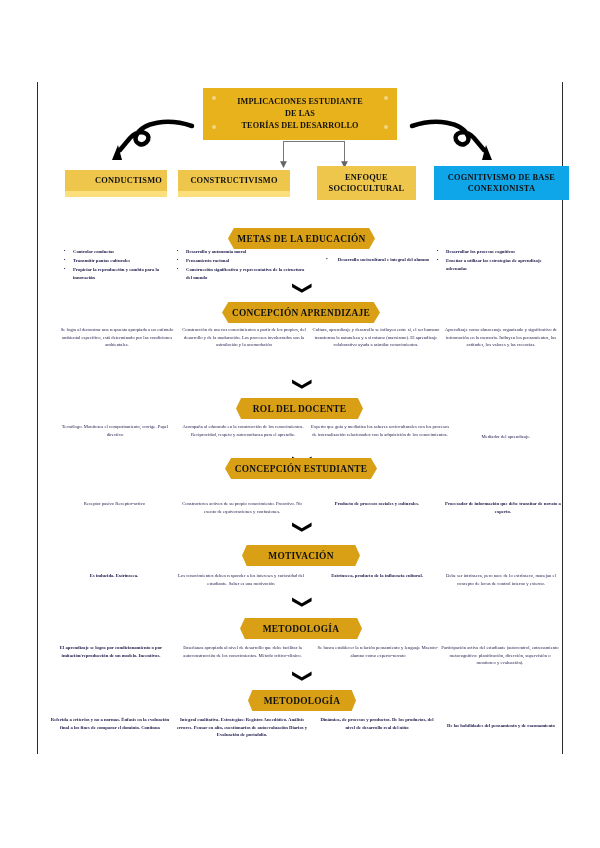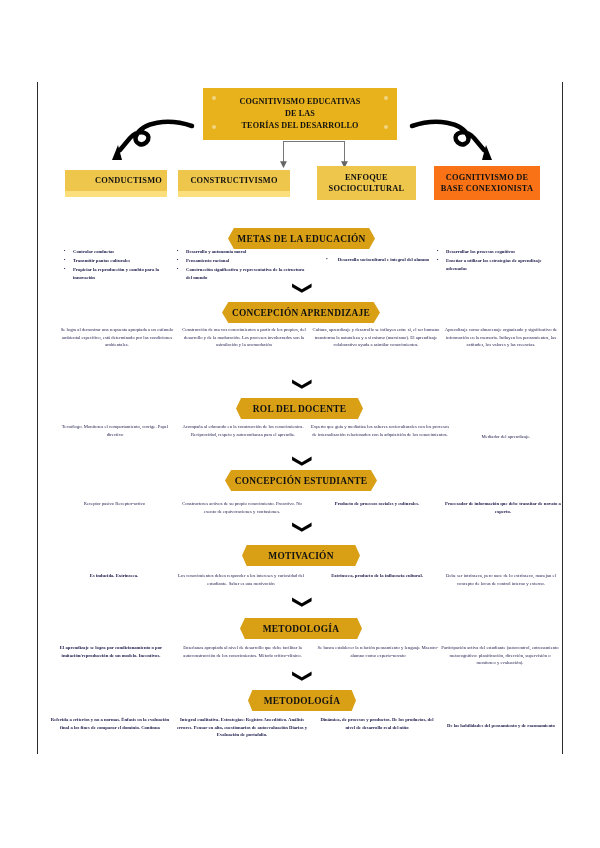--- a/index.html
+++ b/index.html
@@ -79,22 +79,22 @@
     letter-spacing: .2px;
     line-height: 1.35;
     padding: 2px 5px;
   }
   .theory.t1 { left: 65px;  top: 170px; width: 102px; height: 27px;
                background: #eec64c; border-bottom: 6px solid #fbdf7d; justify-content: flex-end; }
   .theory.t2 { left: 178px; top: 170px; width: 112px; height: 27px;
                background: #eec64c; border-bottom: 6px solid #fbdf7d; }
   .theory.t3 { left: 317px; top: 166px; width: 99px;  height: 34px;
                background: #eec64c; }
-  .theory.t4 { left: 434px; top: 166px; width: 106px; height: 34px;
-               background: #f97316; }
+  .theory.t4 { left: 434px; top: 166px; width: 135px; height: 34px;
+               background: #0ea5e9; }
 
   
   .connector {
     position: absolute;
     border-left: 1px solid #777;
     border-right: 1px solid #777;
     border-top: 1px solid #777;
     box-sizing: border-box;
   }
 
@@ -171,21 +171,21 @@
 <div id="canvas">
 
   <div class="page-rule left"></div>
   <div class="page-rule right"></div>
 
   <div class="title-box">
     <span class="pin tl"></span>
     <span class="pin tr"></span>
     <span class="pin bl"></span>
     <span class="pin br"></span>
-    <div>COGNITIVISMO EDUCATIVAS</div>
+    <div>IMPLICACIONES ESTUDIANTE</div>
     <div>DE LAS</div>
     <div>TEORÍAS DEL DESARROLLO</div>
   </div>
 
   <div class="connector" style="left:283px; top:141px; width:62px; height:23px;"></div>
   <div style="position:absolute; left:280px; top:159px; color:#666; font-size:9px; font-family:'DejaVu Sans',sans-serif;">▼</div>
   <div style="position:absolute; left:341px; top:159px; color:#666; font-size:9px; font-family:'DejaVu Sans',sans-serif;">▼</div>
 
   <svg class="curve-arrow" style="left:106px; top:116px;" width="90" height="50" viewBox="0 0 90 50">
     <path d="M86 10 C 62 2, 36 6, 30 20 C 27 28, 38 32, 42 24 C 45 17, 34 12, 24 22 L 14 34" fill="none" stroke="#000" stroke-width="4.5" stroke-linecap="round"></path>
@@ -257,21 +257,21 @@
     <span>ROL DEL DOCENTE</span>
   </div>
 
   <div class="col" style="left:58px; top:423px; width:114px;">Tecnólogo. Monitorea el comportamiento, corrige. Papel directivo</div>
   <div class="col" style="left:178px; top:423px; width:130px;">Acompaña al educando en la construcción de los conocimientos. Reciprocidad, respeto y autoconfianza para el aprendiz.</div>
   <div class="col" style="left:310px; top:423px; width:140px;">Experto que guía y mediatiza los saberes socioculturales con los procesos de internalización relacionados con la adquisición de los conocimientos.</div>
   <div class="col" style="left:452px; top:433px; width:108px;">Mediador del aprendizaje.</div>
 
   <div class="chev" style="left: 293px; top: 455px; transform: rotate(-90deg) scaleY(1.15); display: inline-block;">❮</div>
 
-  <div class="band" style="left:225px; top:470px; width:152px;">
+  <div class="band" style="left:225px; top:458px; width:152px;">
     <span>CONCEPCIÓN ESTUDIANTE</span>
   </div>
 
   <div class="col" style="left:62px; top:500px; width:105px;">Receptor pasivo Receptor-activo</div>
   <div class="col" style="left:178px; top:500px; width:128px;">Constructores activos de su propio conocimiento. Proactivo. No exento de equivocaciones y confusiones.</div>
   <div class="col strong" style="left:318px; top:500px; width:118px;">Producto de procesos sociales y culturales.</div>
   <div class="col strong" style="left:444px; top:500px; width:118px;">Procesador de información que debe transitar de novato a experto.</div>
 
   <div class="chev" style="left: 293px; top: 521px; transform: rotate(-90deg) scaleY(1.15); display: inline-block;">❮</div>
 

